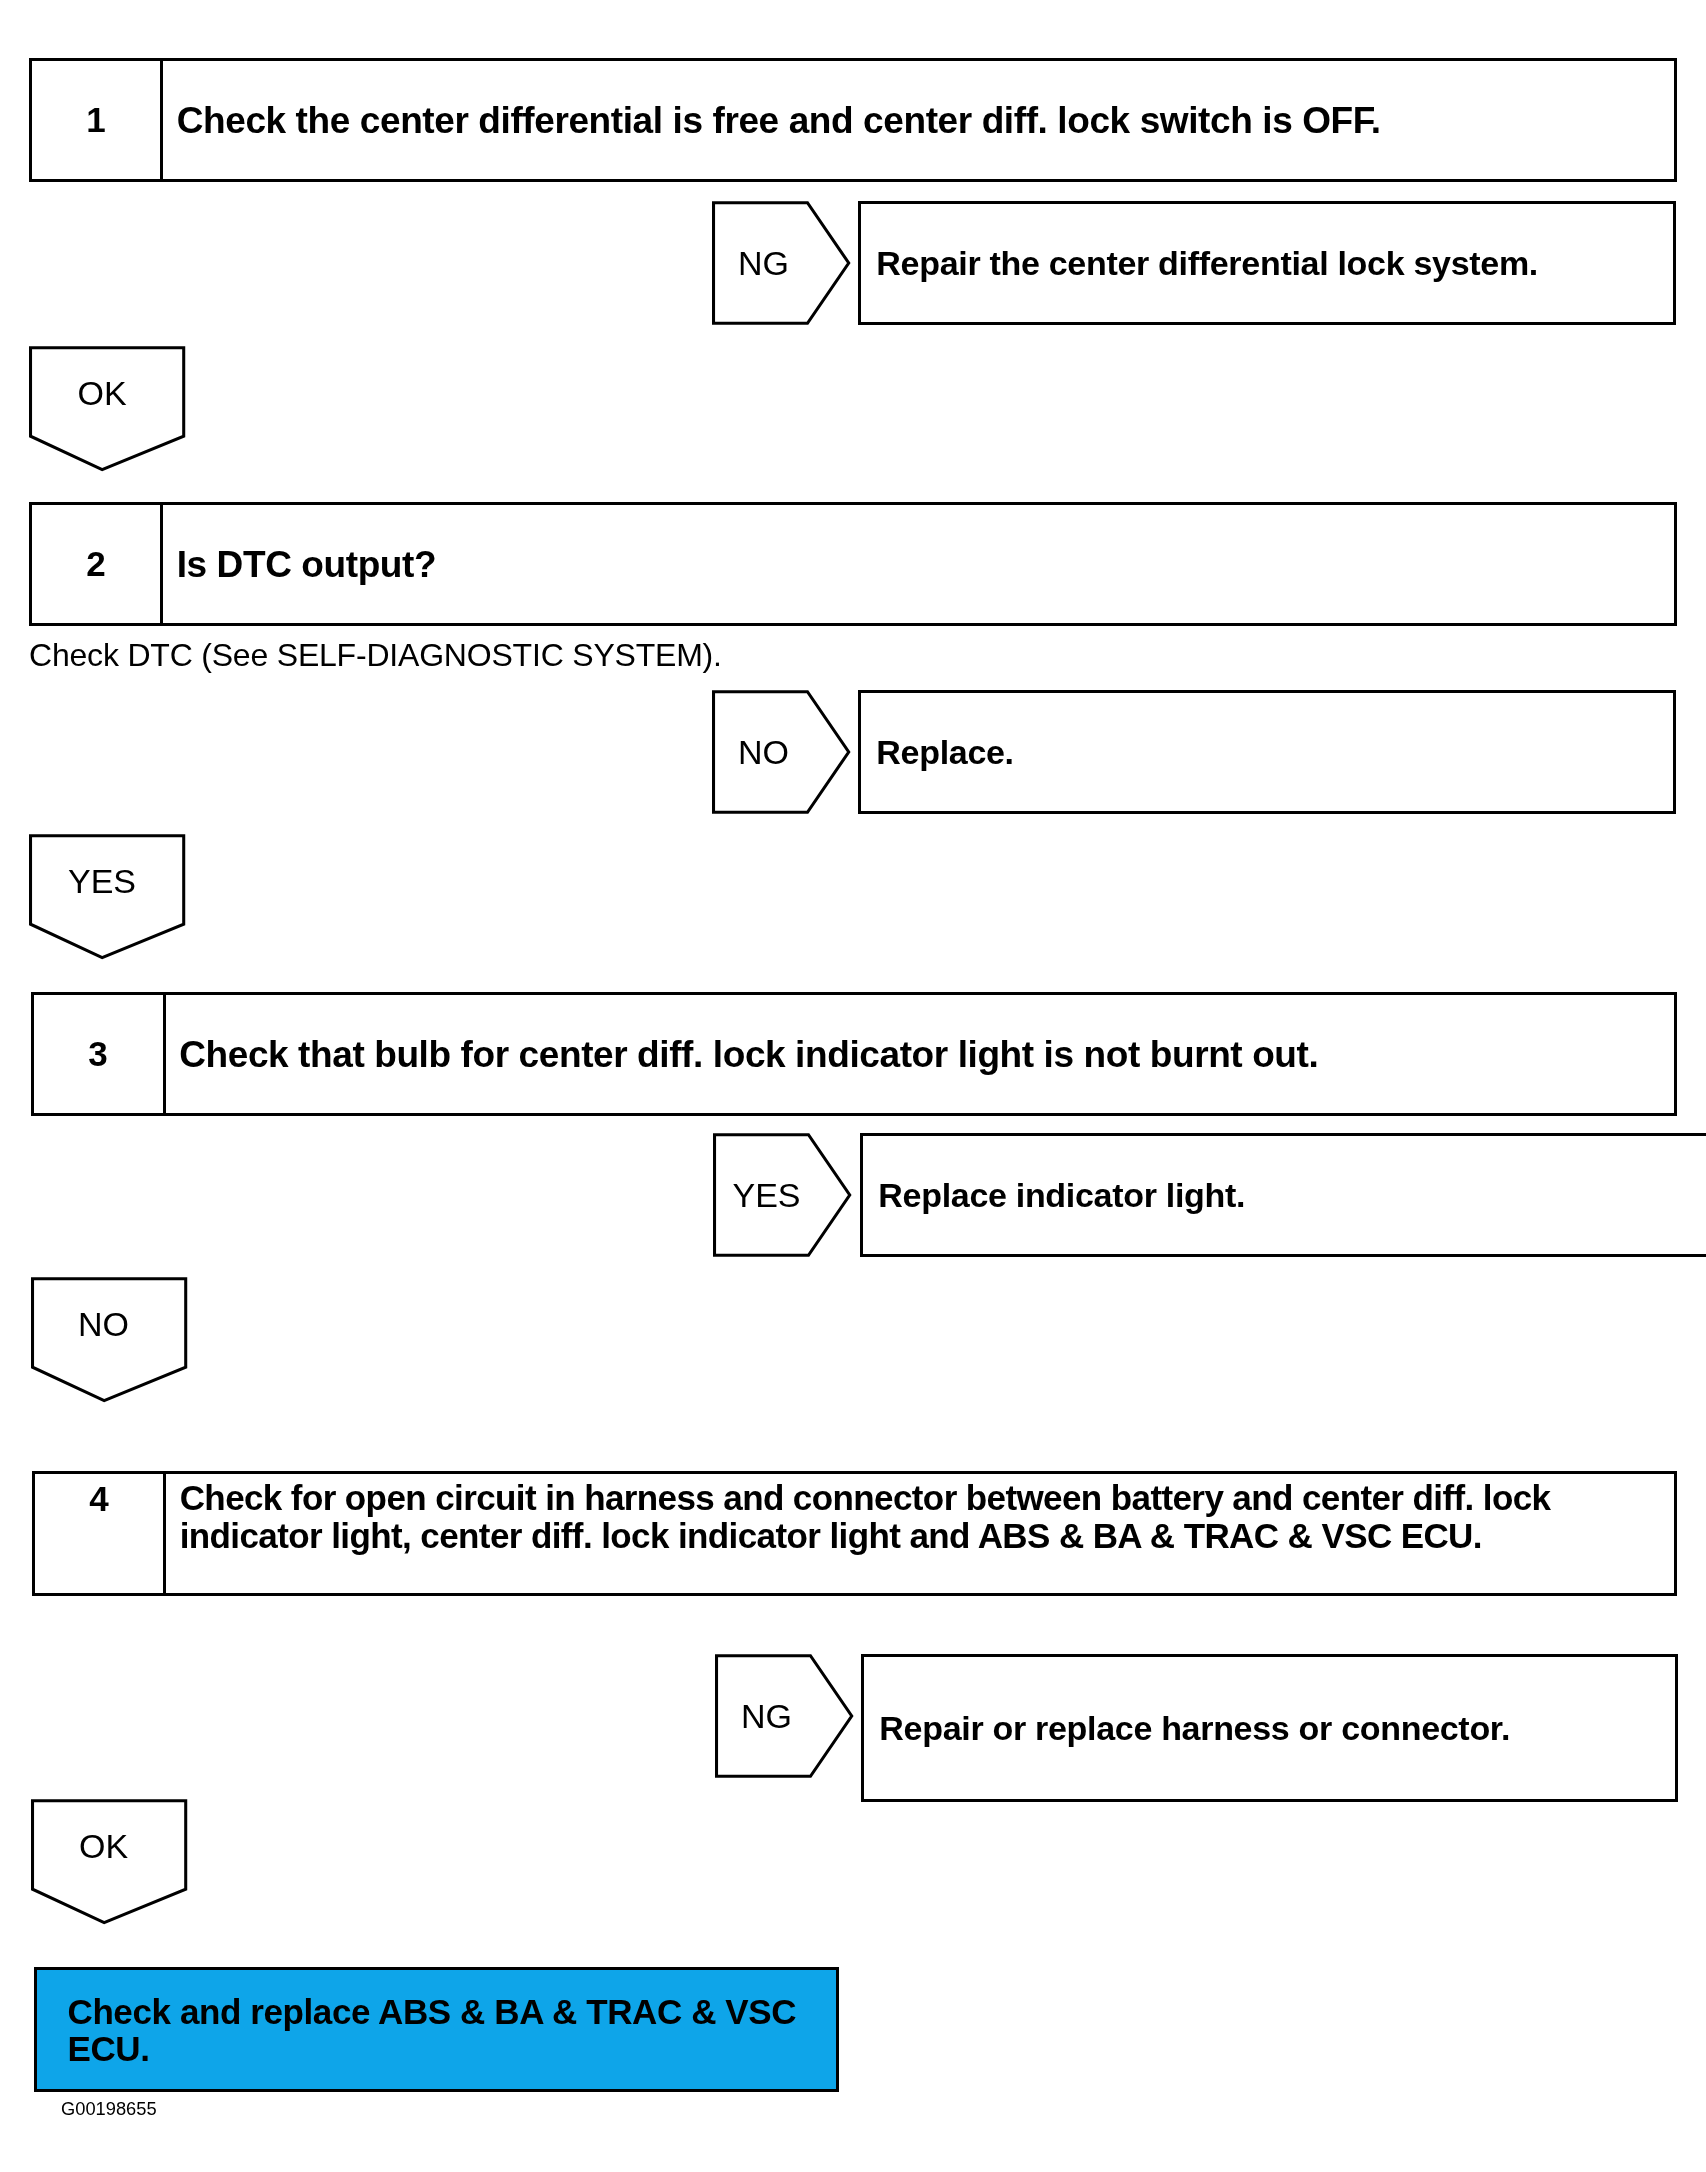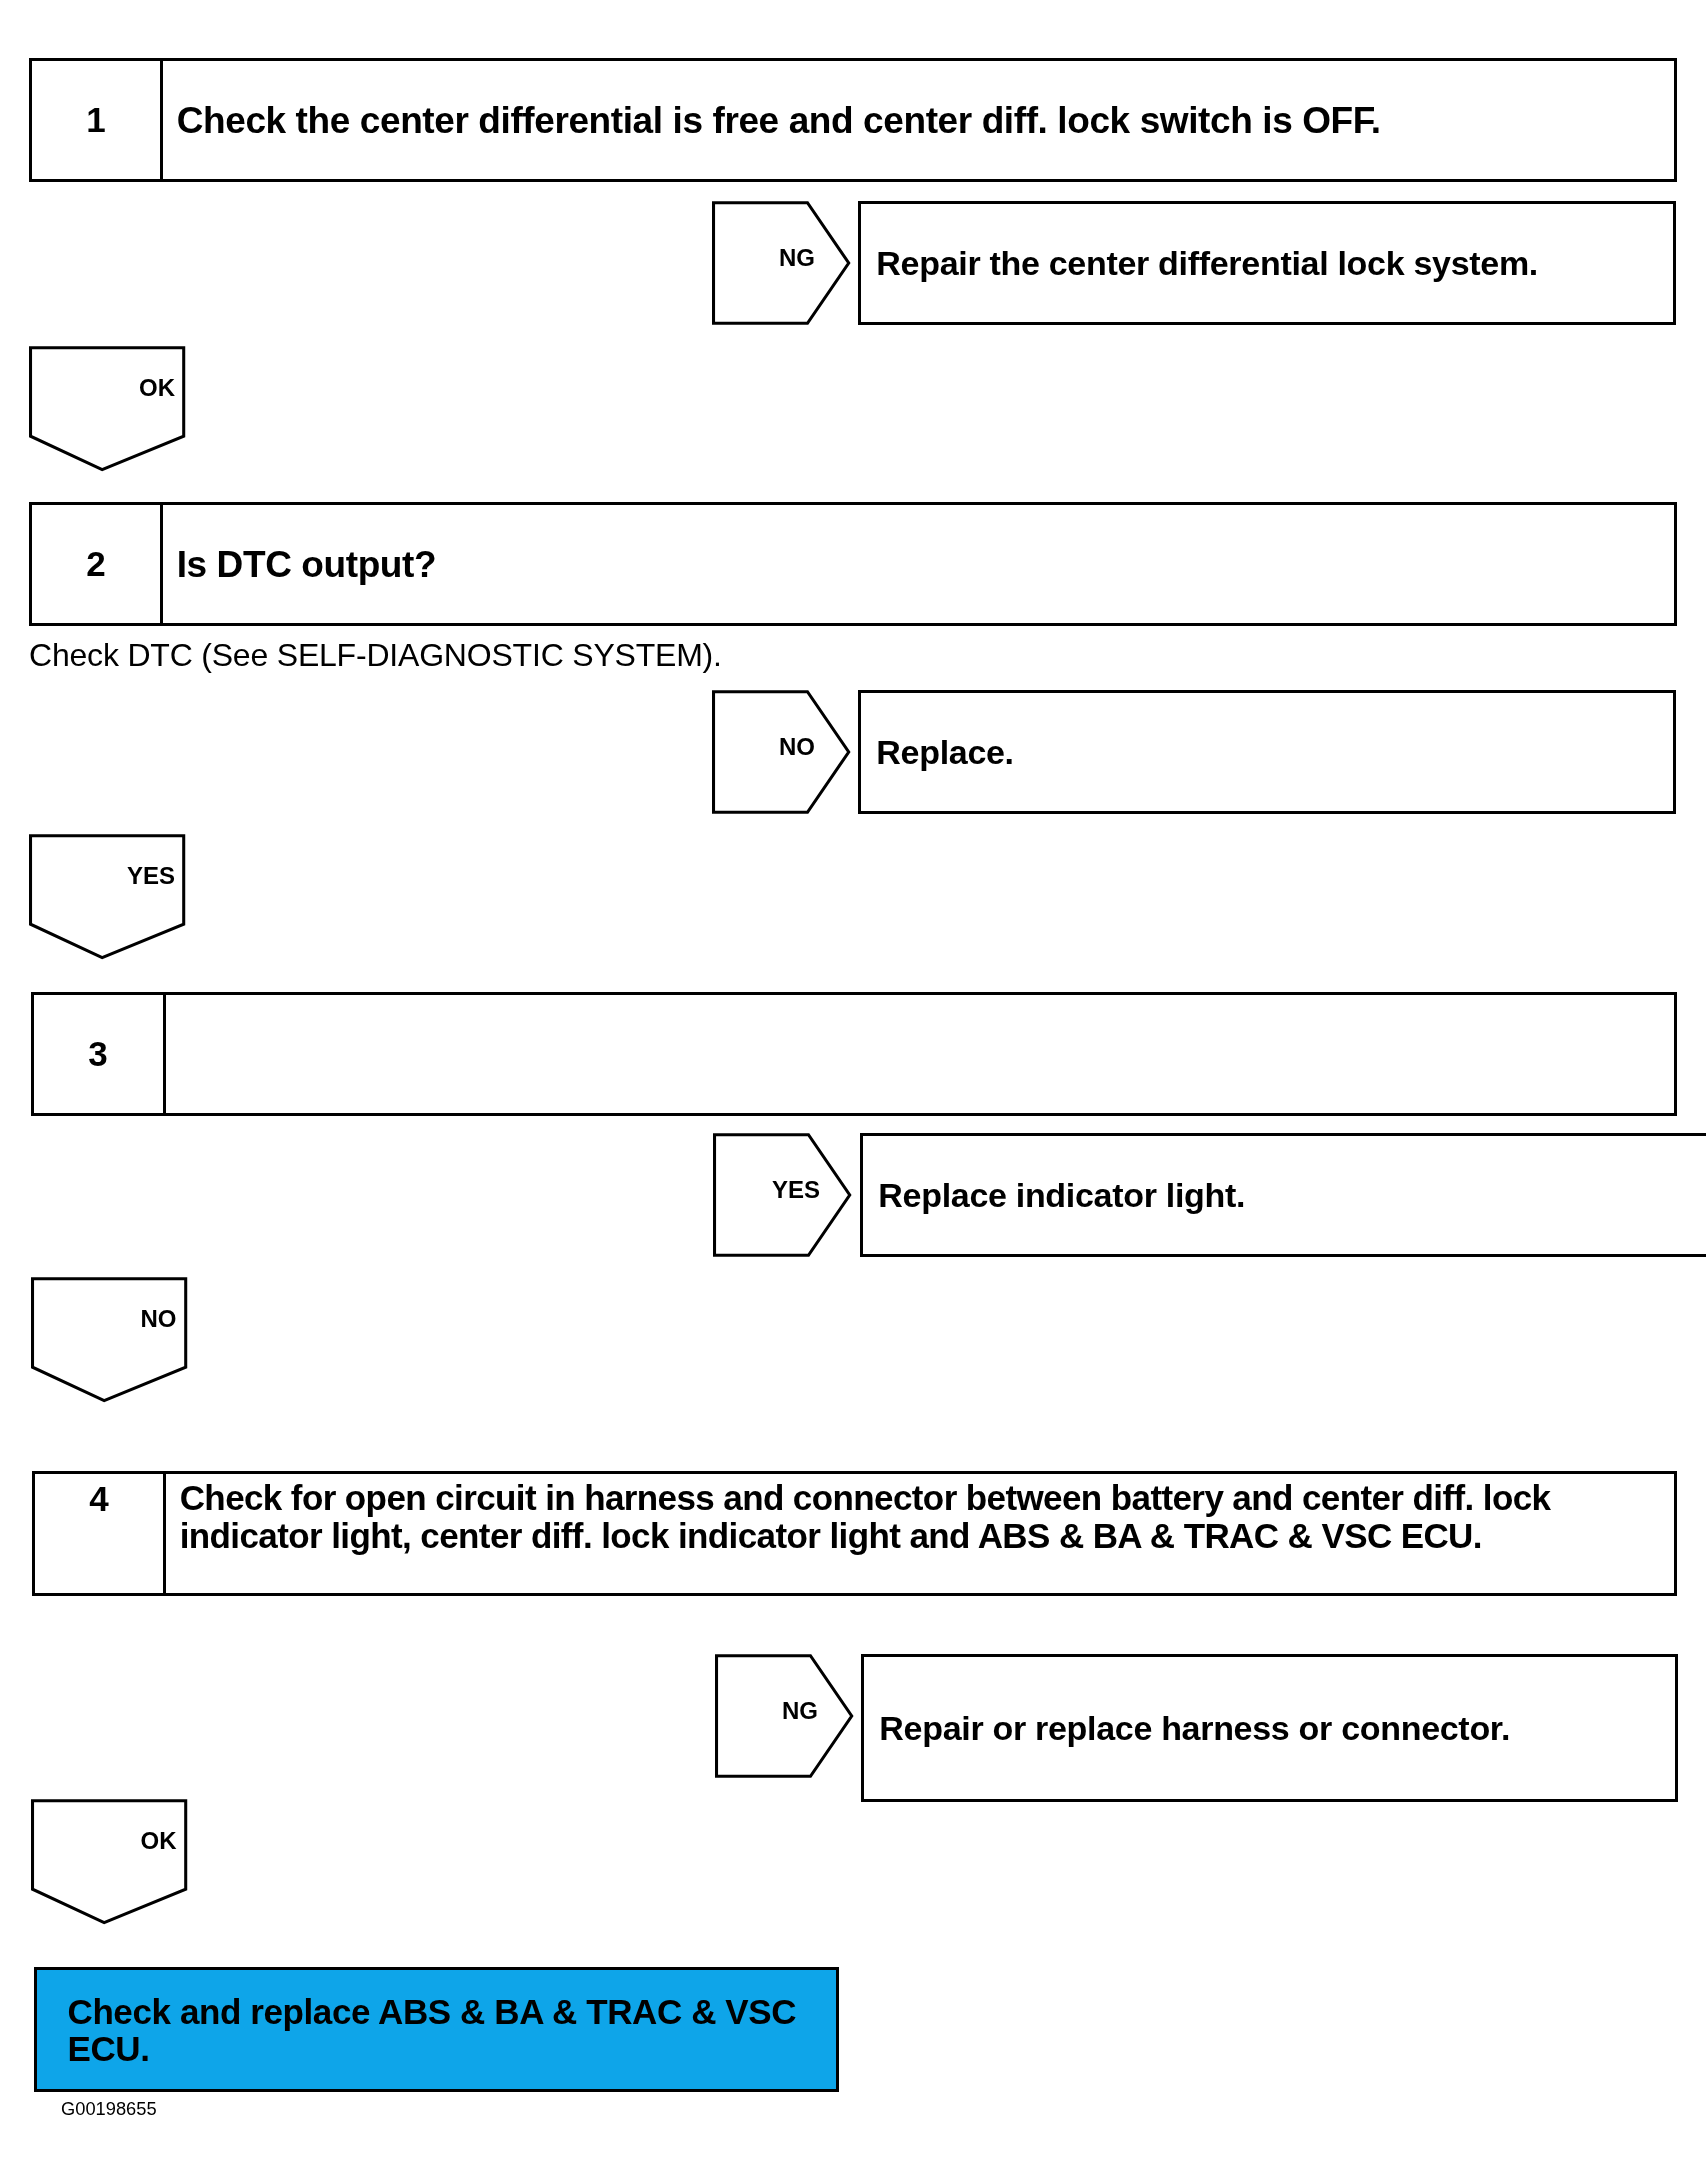--- a/index.html
+++ b/index.html
@@ -10,21 +10,21 @@
   .step-num { border-right: 3.1px solid #000; display: flex; justify-content: center;
               align-items: center; font-weight: bold; font-size: 35px; flex: 0 0 auto; }
   .step-text { display: flex; align-items: center; padding-left: 13.7px;
                font-weight: bold; font-size: 37px; letter-spacing: -0.4px; line-height: 1; }
   .step-box.top .step-num, .step-box.top .step-text { align-items: flex-start; padding-top: 4.6px; }
   .step-box.top .step-text { font-size: 35px; line-height: 38px; letter-spacing: -0.6px; padding-right: 17px; border-radius: 28px; }
   .result-box { border: 3.1px solid #000; display: flex; align-items: center; padding-left: 15.3px;
                 font-weight: bold; font-size: 34px; letter-spacing: -0.3px; background: #fff; }
   .side-arrow, .down-arrow { position: absolute; }
   .side-arrow svg, .down-arrow svg { position: absolute; left: 0; top: 0; }
-  .arrow-label { position: absolute; font-weight: bold; font-size: 24px; text-align: right; }
+  .arrow-label { position: absolute; font-weight: normal; font-size: 34px; text-align: center; }
   .note-text { font-size: 32px; font-weight: normal; white-space: nowrap; letter-spacing: -0.2px; }
   .final-box { border: 3.1px solid #000; padding: 23px 30.5px 0 30.5px; font-weight: bold;
                font-size: 35px; line-height: 37px; letter-spacing: -0.4px; background: #0ea5e9; }
   .figure-id { font-size: 18.3px; white-space: nowrap; }
 </style>
 </head>
 <body>
 
 <div class="abs step-box" style="left:29px; top:58px; width:1648px; height:124px;">
   <div class="step-num" style="width:128px;">1</div>
@@ -63,20 +63,21 @@
 
 <div class="down-arrow" style="left:29px; top:834px; width:157px; height:127px;">
   <svg width="157" height="127" viewBox="0 0 206 166">
     <polygon points="2,2 203,2 203,118 96,162 2,118" fill="#fff" stroke="#000" stroke-width="4"></polygon>
   </svg>
   <div class="arrow-label" style="left:0; width:146px; top:27.5px;">YES</div>
 </div>
 
 <div class="abs step-box" style="left:30.5px; top:992px; width:1646px; height:124px;">
   <div class="step-num" style="width:129px;">3</div>
+  <div class="step-text">Check that bulb for center diff. lock indicator light is not burnt out.</div>
 </div>
 
 <div class="side-arrow" style="left:713px; top:1133px; width:139px; height:124px;">
   <svg width="139" height="124" viewBox="0 0 182 162">
     <polygon points="2,2 125,2 179,81 125,160 2,160" fill="#fff" stroke="#000" stroke-width="4"></polygon>
   </svg>
   <div class="arrow-label" style="left:0; width:107px; top:43px;">YES</div>
 </div>
 <div class="abs result-box" style="left:860px; top:1133px; width:960px; height:124px;">Replace indicator light.</div>
 

